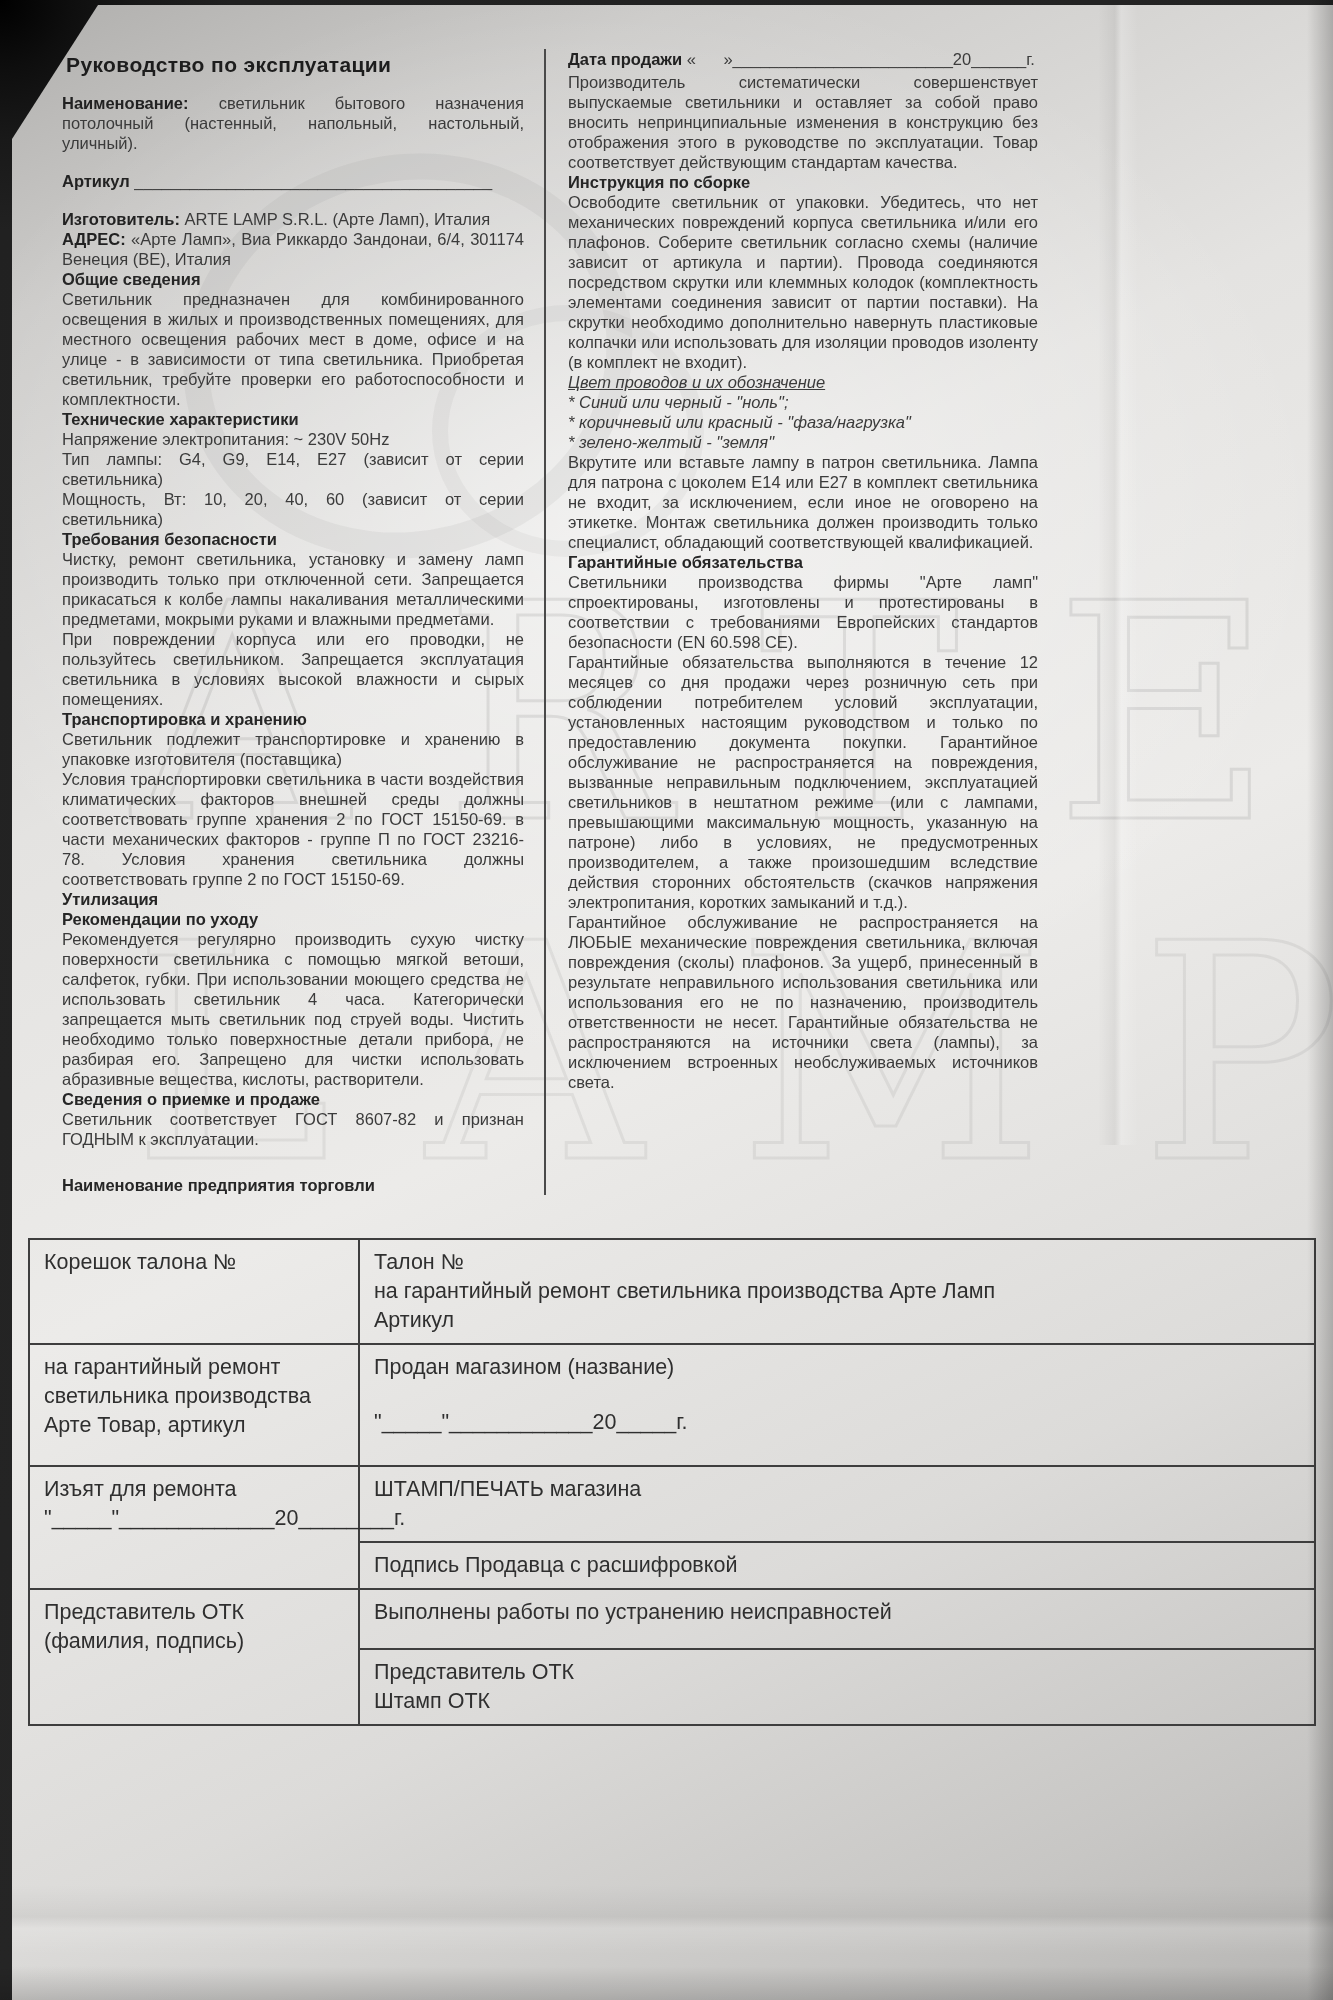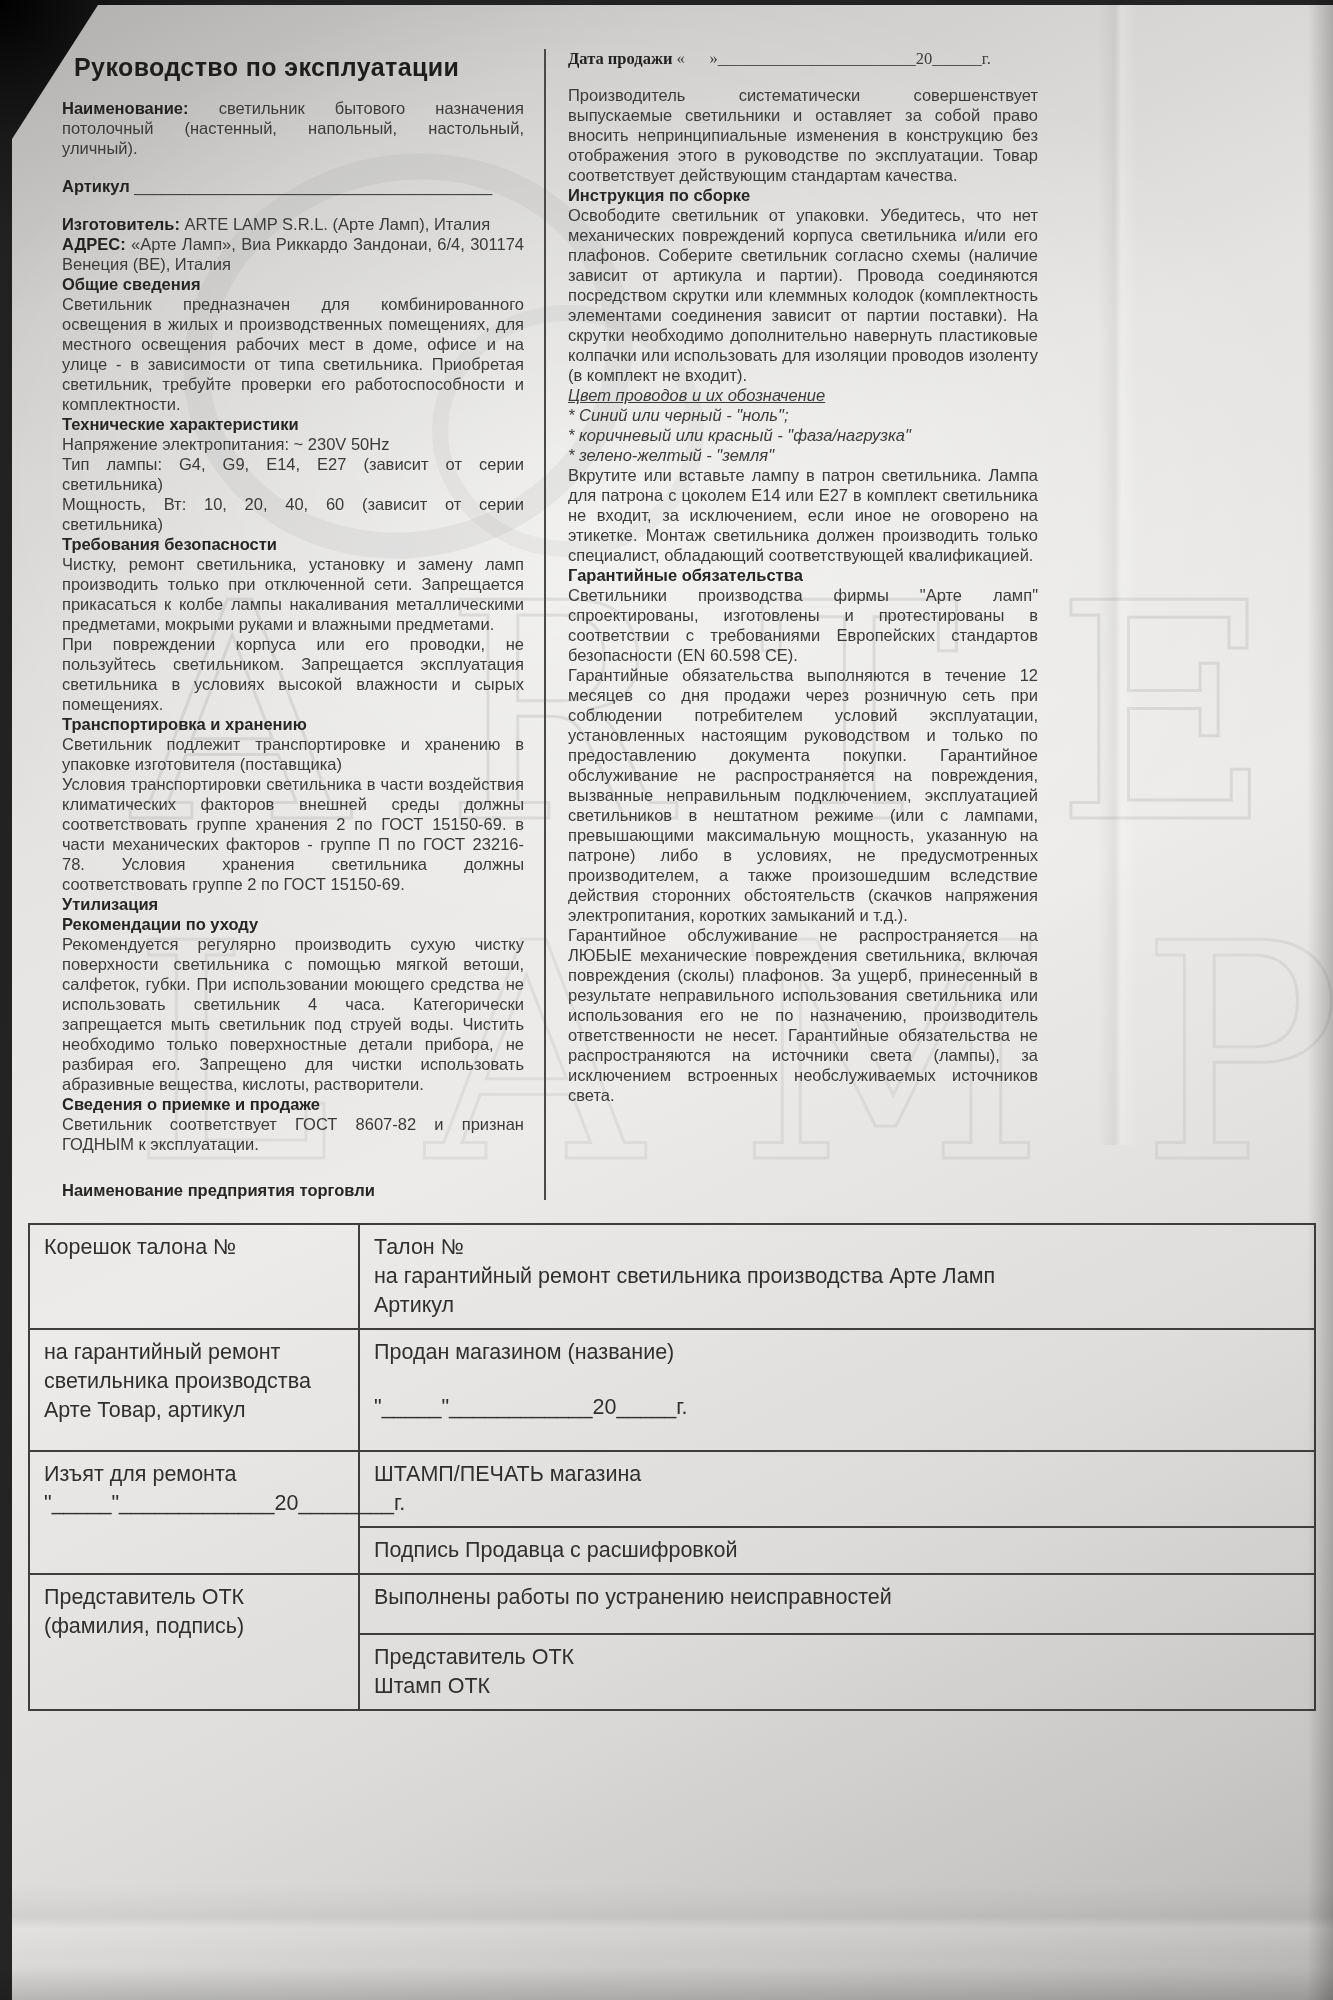--- a/index.html
+++ b/index.html
@@ -33,34 +33,34 @@
   .wm-word{position:absolute;font-family:"DejaVu Serif",serif;color:transparent;
     -webkit-text-stroke:3px rgba(100,100,100,0.14);letter-spacing:95px;font-size:300px;line-height:1;}
   .wm-word.w1{left:120px;top:560px;}
   .wm-word.w2{left:120px;top:900px;-webkit-text-stroke:3px rgba(100,100,100,0.10);}
 
   
   .content{position:relative;z-index:2;padding-top:44px;color:#3b3b3b;}
   .columns{display:flex;margin-left:50px;}
   .col-left{width:462px;flex:none;}
   .col-right{width:470px;flex:none;margin-left:20px;padding-left:22px;border-left:2px solid #4a4a4a;}
-  .doc-title{margin:4px 0 16px 12px;font-size:25px;letter-spacing:0.4px;color:#1d1d1d;font-weight:700;}
+  .doc-title{margin:4px 0 16px 4px;font-size:21px;letter-spacing:0.4px;color:#1d1d1d;font-weight:700;}
   .blk{margin:0;font-size:16.5px;line-height:20px;text-align:justify;}
   .blk b{color:#222;}
   .heading{font-weight:700;color:#262626;text-align:left;}
   .note,.note-head{font-style:italic;text-align:left;}
   .note-head{text-decoration:underline;}
   .line{text-align:left;letter-spacing:0.5px;}
   .gap-b{margin-bottom:18px;}
-  .gap-b-sm{margin-bottom:16px;font-family:Liberation Serif, serif;}
+  .gap-b-sm{margin-bottom:3px;}
   .gap-t{margin-top:26px;}
   .gap-t-lg{margin-top:32px;}
 
   
-  .coupon{margin:23px 0 0 16px;width:1288px;border-collapse:collapse;table-layout:fixed;
+  .coupon{margin:43px 0 0 16px;width:1288px;border-collapse:collapse;table-layout:fixed;
     font-size:21.5px;line-height:29px;color:#2f2f2f;}
   .coupon td{border:2px solid #3e3e3e;vertical-align:top;padding:8px 14px;}
   .coupon .cL{width:300px;}
   .coupon .spacer{height:26px;}
   td.h1{height:82px;}
   td.h2{height:104px;}
   td.h3{height:58px;}
   td.h4{height:24px;}
   td.h5{height:42px;}
   td.h6{height:56px;}

